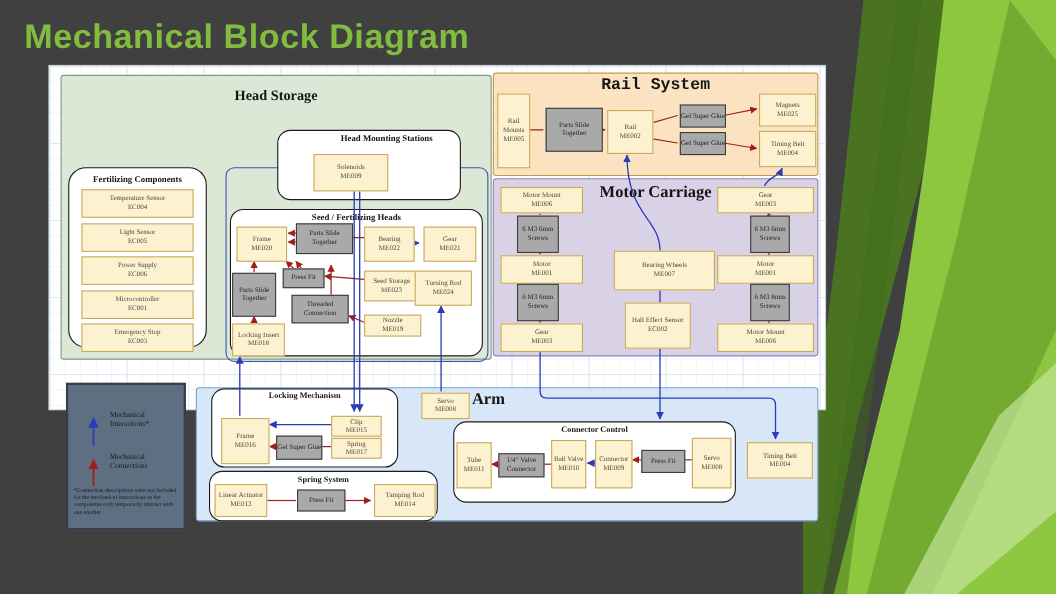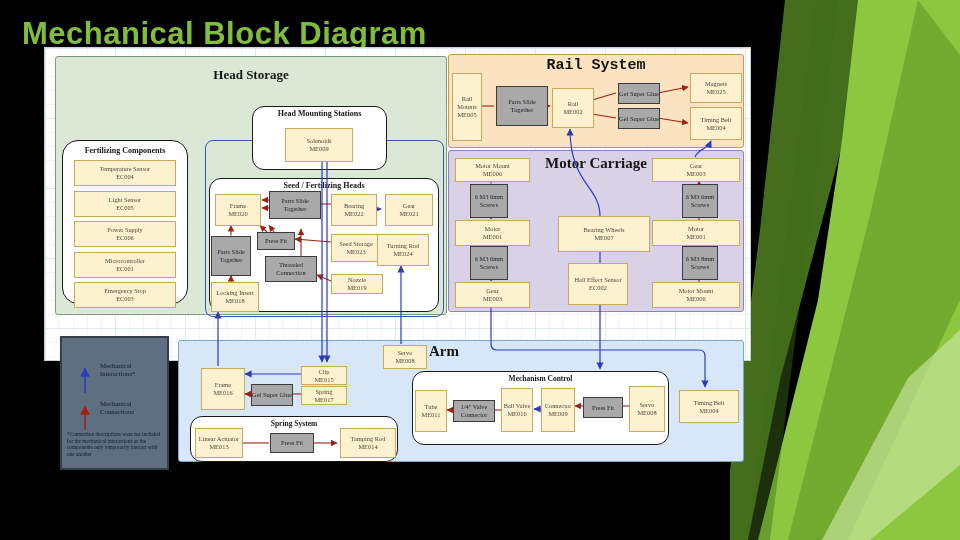--- a/index.html
+++ b/index.html
@@ -1,21 +1,21 @@
 <!DOCTYPE html>
 <html><head>
 <meta charset="utf-8">
 <style>
   html,body{margin:0;padding:0;}
-  #slide{position:relative;width:960px;height:540px;background:#000000;overflow:hidden;
+  #slide{position:relative;width:960px;height:540px;background:#404040;overflow:hidden;
          font-family:"Liberation Sans",sans-serif;}
   #facets{position:absolute;right:0;top:0;width:230px;height:540px;}
   #slide-title{position:absolute;left:22px;top:16px;font-size:31px;font-weight:bold;
          color:#82bc3f;letter-spacing:0.5px;}
-  #panel{position:absolute;left:45px;top:48px;width:705px;height:312px;background:#ffffff;
+  #panel{position:absolute;left:45px;top:60px;width:705px;height:312px;background:#ffffff;
          background-image:
            linear-gradient(#dfe7ef 1px,transparent 1px),
            linear-gradient(90deg,#dfe7ef 1px,transparent 1px),
            linear-gradient(#eff3f8 1px,transparent 1px),
            linear-gradient(90deg,#eff3f8 1px,transparent 1px);
          background-size:70px 70px,70px 70px,14px 14px,14px 14px;
          box-shadow:0 0 0 1px #c9d2da;}
   .sec{position:absolute;border-radius:3px;}
   .sec-title{position:absolute;left:0;right:0;text-align:center;
          font-family:"Liberation Serif",serif;font-weight:bold;color:#151515;}
@@ -95,35 +95,38 @@
       <div class="elec-item">
         <span>Microcontroller</span>
         <span>EC001</span>
       </div>
       <div class="elec-item">
         <span>Emergency Stop</span>
         <span>EC003</span>
       </div>
     </div>
 
-    <div class="wbox" style="left:207px;top:58px;width:133px;height:62px;">
+    <div class="wbox" style="left:207px;top:58px;width:133px;height:62px;padding-left:32px;">
       <div class="wtitle">Head Mounting Stations</div>
     </div>
 
     <div class="wbox" style="left:164px;top:130px;width:228px;height:132px;">
       <div class="wtitle">Seed / Fertilizing Heads</div>
     </div>
 
+    <div class="wbox" style="left:147px;top:293px;width:168px;height:70px;">
+      <div class="wtitle" style="font-size:7.5px;width:90px;margin:2px auto 0;">Locking Mechanism</div>
+    </div>
 
     <div class="wbox" style="left:145px;top:368px;width:206px;height:44px;">
       <div class="wtitle" style="font-size:7.5px;">Spring System</div>
     </div>
 
     <div class="wbox" style="left:367px;top:323px;width:255px;height:72px;">
-      <div class="wtitle" style="font-size:7.5px;">Mechanism Control</div>
+      <div class="wtitle" style="font-size:7.5px;">Connector Control</div>
     </div>
 
     <svg id="arrows" viewBox="0 0 705 418" xmlns="http://www.w3.org/2000/svg">
       <defs>
         <marker id="ar" markerWidth="7" markerHeight="7" refX="5.5" refY="3" orient="auto">
           <path d="M0,0 L6,3 L0,6 z" fill="#a02018"></path>
           </marker>
         <marker id="ab" markerWidth="7" markerHeight="7" refX="5.5" refY="3" orient="auto">
           <path d="M0,0 L6,3 L0,6 z" fill="#2b3cb8"></path>
           </marker>

